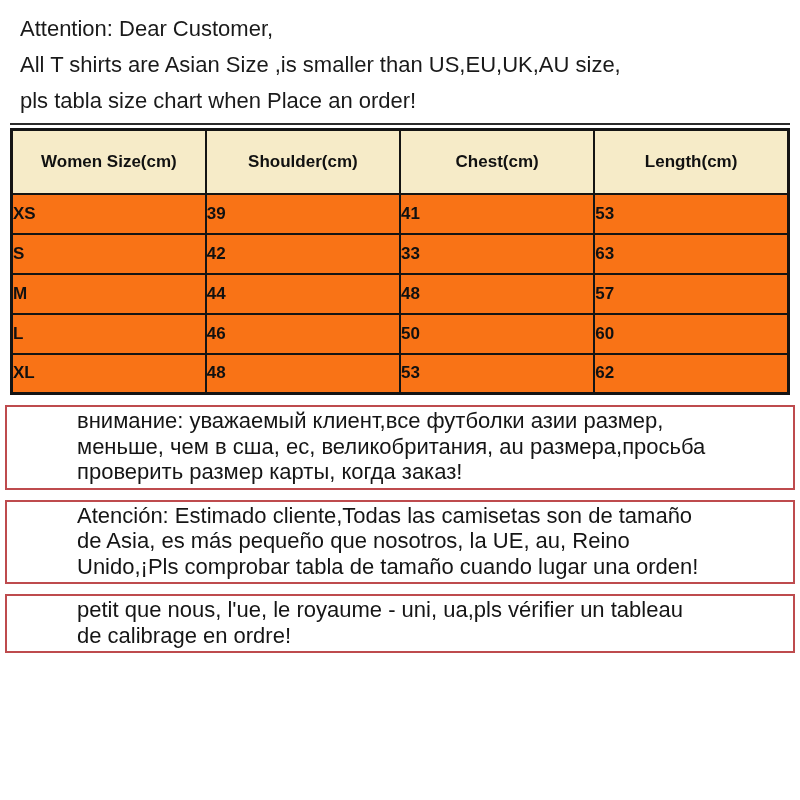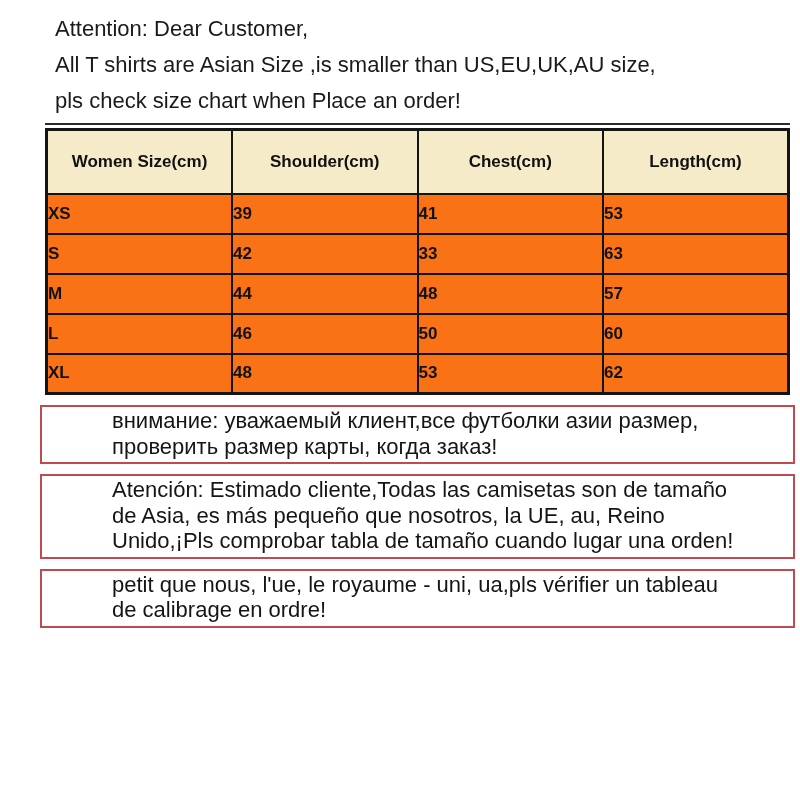--- a/index.html
+++ b/index.html
@@ -3,21 +3,21 @@
 <meta charset="utf-8">
 <style>
   * { margin: 0; padding: 0; box-sizing: border-box; }
   html, body {
     width: 800px; height: 800px;
     background: #ffffff;
     font-family: "Liberation Sans", sans-serif;
     color: #141414;
     overflow: hidden;
   }
-  .page { width: 800px; height: 800px; padding-left: 35px; }
+  .page { width: 800px; height: 800px; }
 
   
   .intro {
     padding: 11px 0 0 20px;
     font-size: 22px;
     line-height: 36px;
     color: #1a1a1a;
   }
   .intro-line { white-space: nowrap; }
 
@@ -61,21 +61,21 @@
   .notice-line { white-space: nowrap; margin-left: 48px; }
 </style>
 </head>
 <body>
 
 <div class="page">
 
   <div class="intro">
     <div class="intro-line">Attention: Dear Customer,</div>
     <div class="intro-line">All T shirts are  Asian Size ,is smaller than US,EU,UK,AU size,</div>
-    <div class="intro-line">pls check size chart when Place an order!</div>
+    <div class="intro-line">pls tabla size chart when Place an order!</div>
   </div>
 
   <div class="table-wrap">
     <div class="table-topline"></div>
     <table class="size-table">
       <thead>
         <tr>
           <th>Women Size(cm)</th>
           <th>Shoulder(cm)</th>
           <th>Chest(cm)</th>
@@ -112,20 +112,21 @@
           <td>48</td>
           <td>53</td>
           <td>62</td>
         </tr>
       </tbody>
     </table>
   </div>
 
   <div class="notice">
     <div class="notice-line">внимание: уважаемый клиент,все футболки азии размер,</div>
+    <div class="notice-line">меньше, чем в сша, ес, великобритания, au размера,просьба</div>
     <div class="notice-line">проверить размер карты, когда заказ!</div>
   </div>
 
   <div class="notice">
     <div class="notice-line">Atención: Estimado cliente,Todas las camisetas son de tamaño</div>
     <div class="notice-line">de Asia, es más pequeño que nosotros, la UE, au, Reino</div>
     <div class="notice-line">Unido,¡Pls comprobar tabla de tamaño cuando lugar una orden!</div>
   </div>
 
   <div class="notice">

